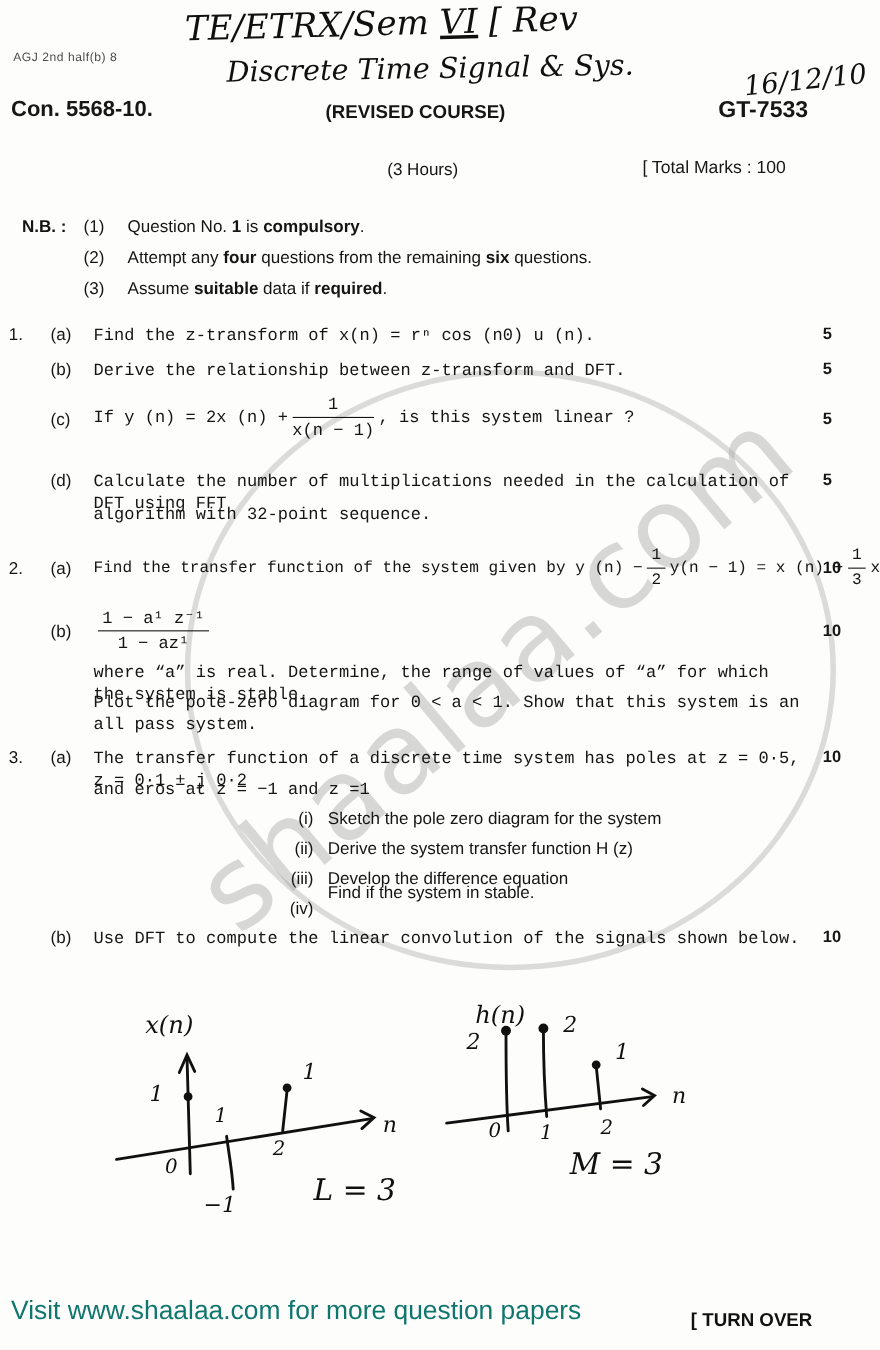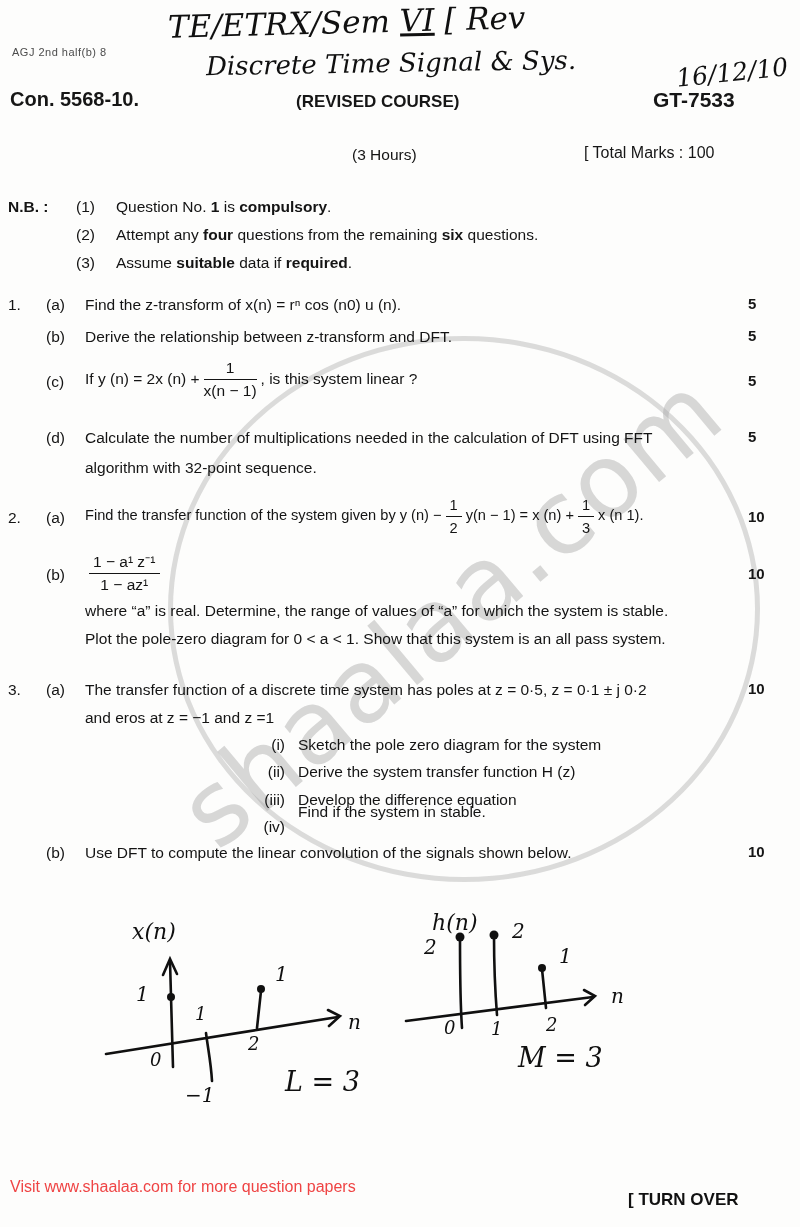--- a/index.html
+++ b/index.html
@@ -34,38 +34,38 @@
   .paper-code { position:absolute; left:653px; top:88px; font-size:21px; font-weight:bold;text-align:center; }
   .hours      { position:absolute; left:352px; top:145px; font-size:16px; }
   .total-marks{ position:absolute; left:584px; top:144px; font-size:16px; font-weight:normal; }
   
   .abs { position:absolute; }
   .t { font-size:15.5px; line-height:20px; color:#141414; }
   b, .b { font-weight:bold; }
   .marks { position:absolute; left:748px; font-size:15px; font-weight:bold; }
   .qnum   { position:absolute; left:8px;  width:30px; }
   .qletter{ position:absolute; left:46px; width:34px; }
-  .qtext  { position:absolute; left:85px; width:650px; }
-  .nb-label { position:absolute; left:8px; font-weight:bold;text-align:center; }
+  .qtext  { position:absolute; left:85px; width:650px;font-family:Liberation Mono, monospace; }
+  .nb-label { position:absolute; left:20px; font-weight:bold;text-align:center; }
   .nb-num   { position:absolute; left:76px; }
   .nb-text  { position:absolute; left:116px; width:620px; }
   .rnum  { position:absolute; width:40px; text-align:right; }
   .rtext { position:absolute; }
   
   .frac { display:inline-block; vertical-align:middle; text-align:center; margin:0 4px; }
   .frac .fn { display:block; padding:0 4px 1px; border-bottom:1.6px solid #141414; }
   .frac .fd { display:block; padding-top:1px; }
   .eq { white-space:nowrap; }
   
   .diag { position:absolute; }
   svg text { font-family:"DejaVu Serif", serif; font-style:italic; fill:#101010; }
   svg .stroke { stroke:#101010; stroke-width:2.6; fill:none; stroke-linecap:round; }
   svg .dot { fill:#101010; }
   
-  .promo { position:absolute; left:10px; top:1178px; font-size:16px; color:#ef4444; }
+  .promo { position:absolute; left:10px; top:1178px; font-size:24px; color:#0f766e; }
   .turnover { position:absolute; left:628px; top:1190px; font-size:17px; font-weight:bold; color:#111; }
 </style>
 </head>
 <body>
 
 <div class="page">
 
   <div class="wm-circle"></div>
   <div class="wm-text">shaalaa.com</div>
 

